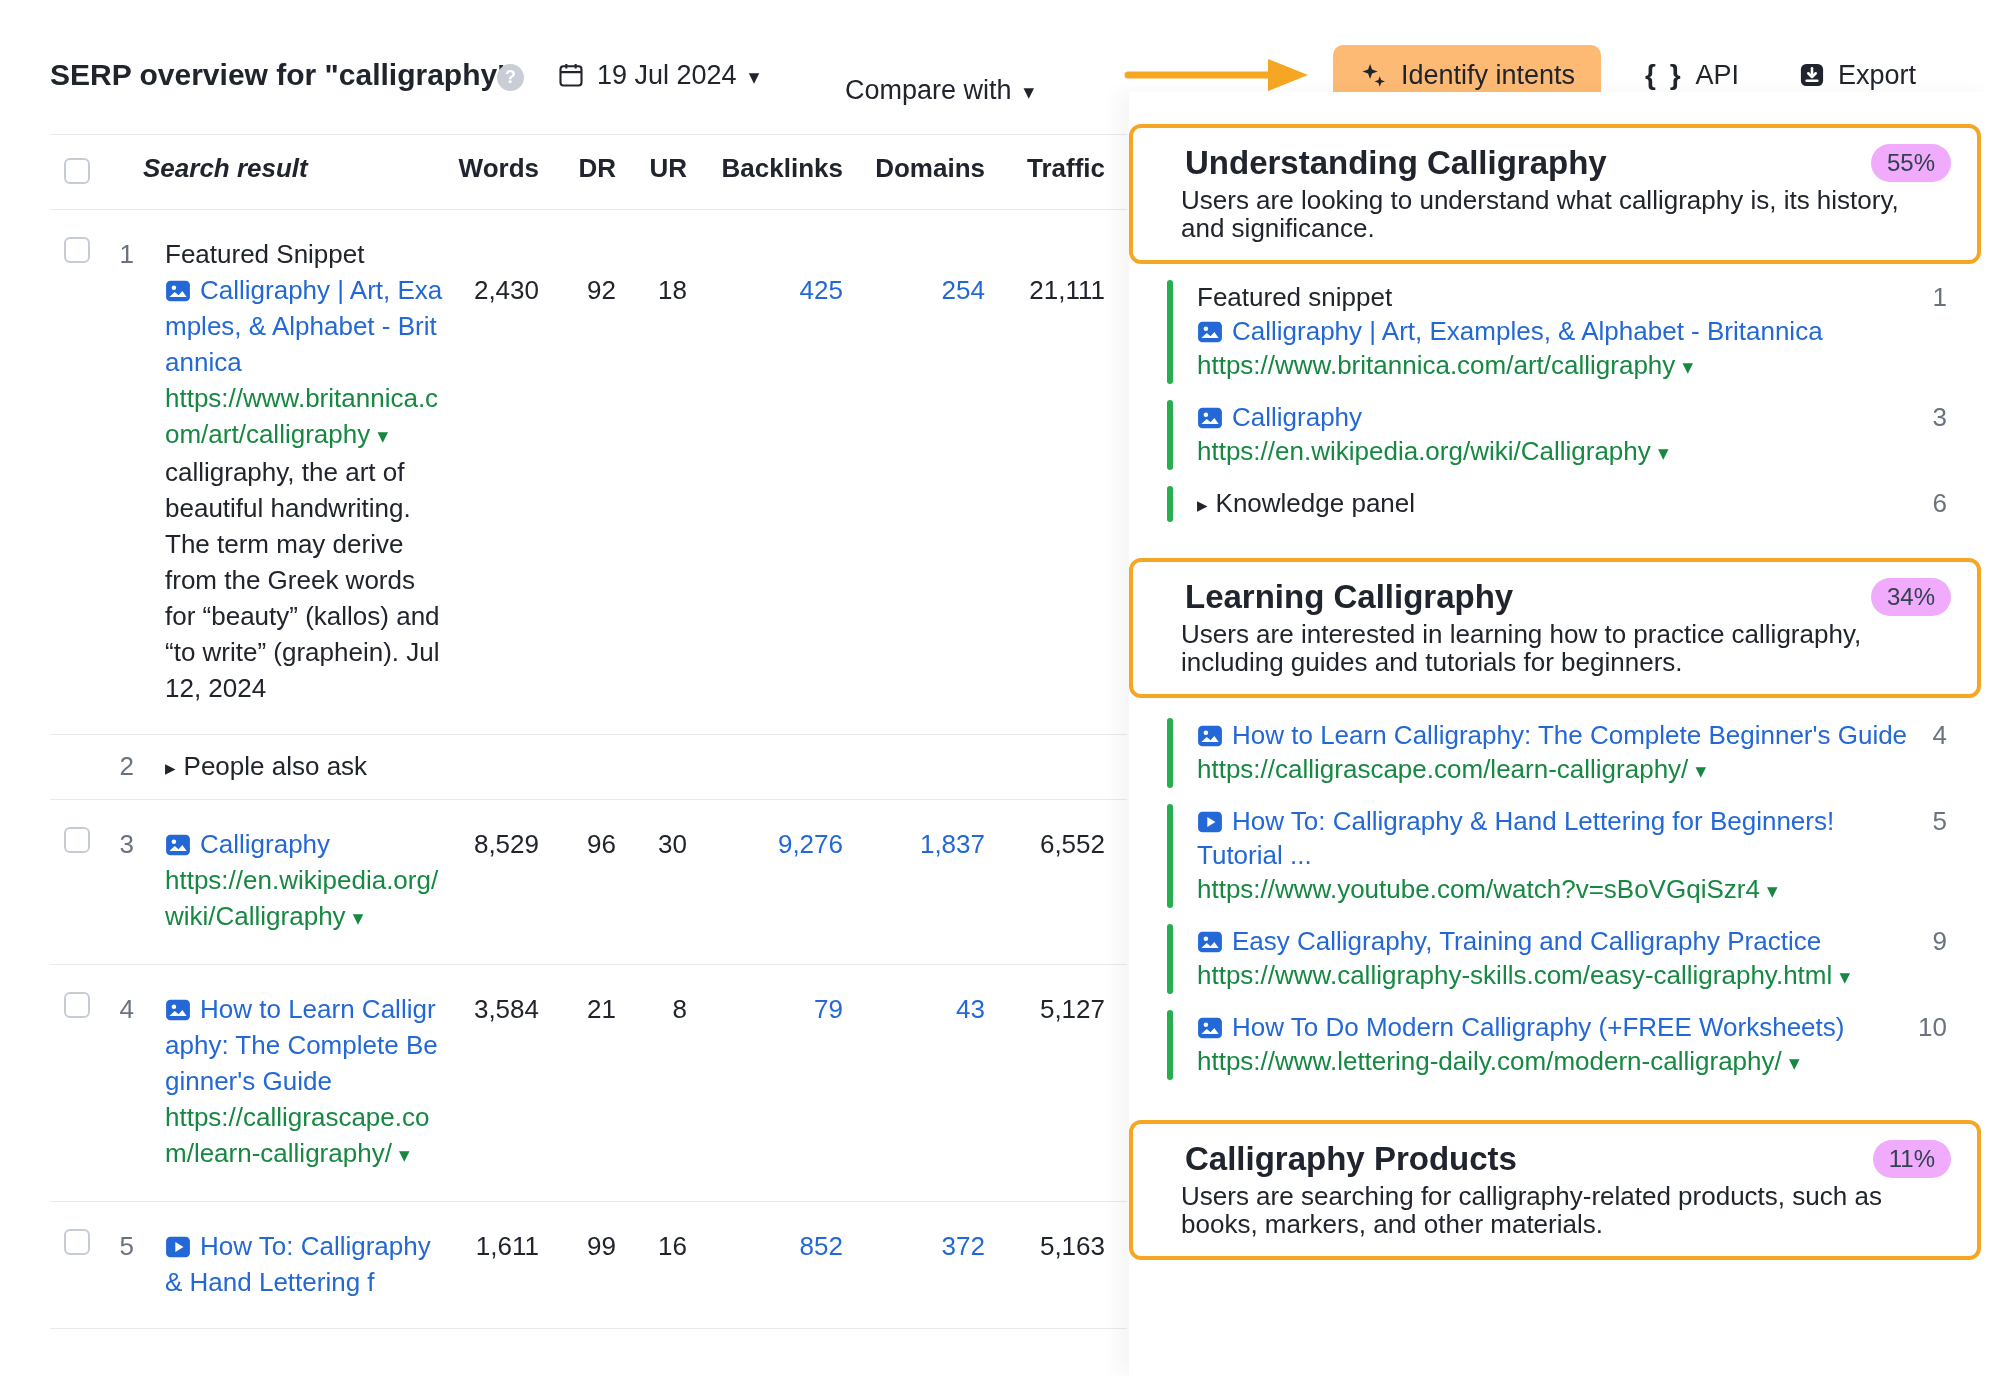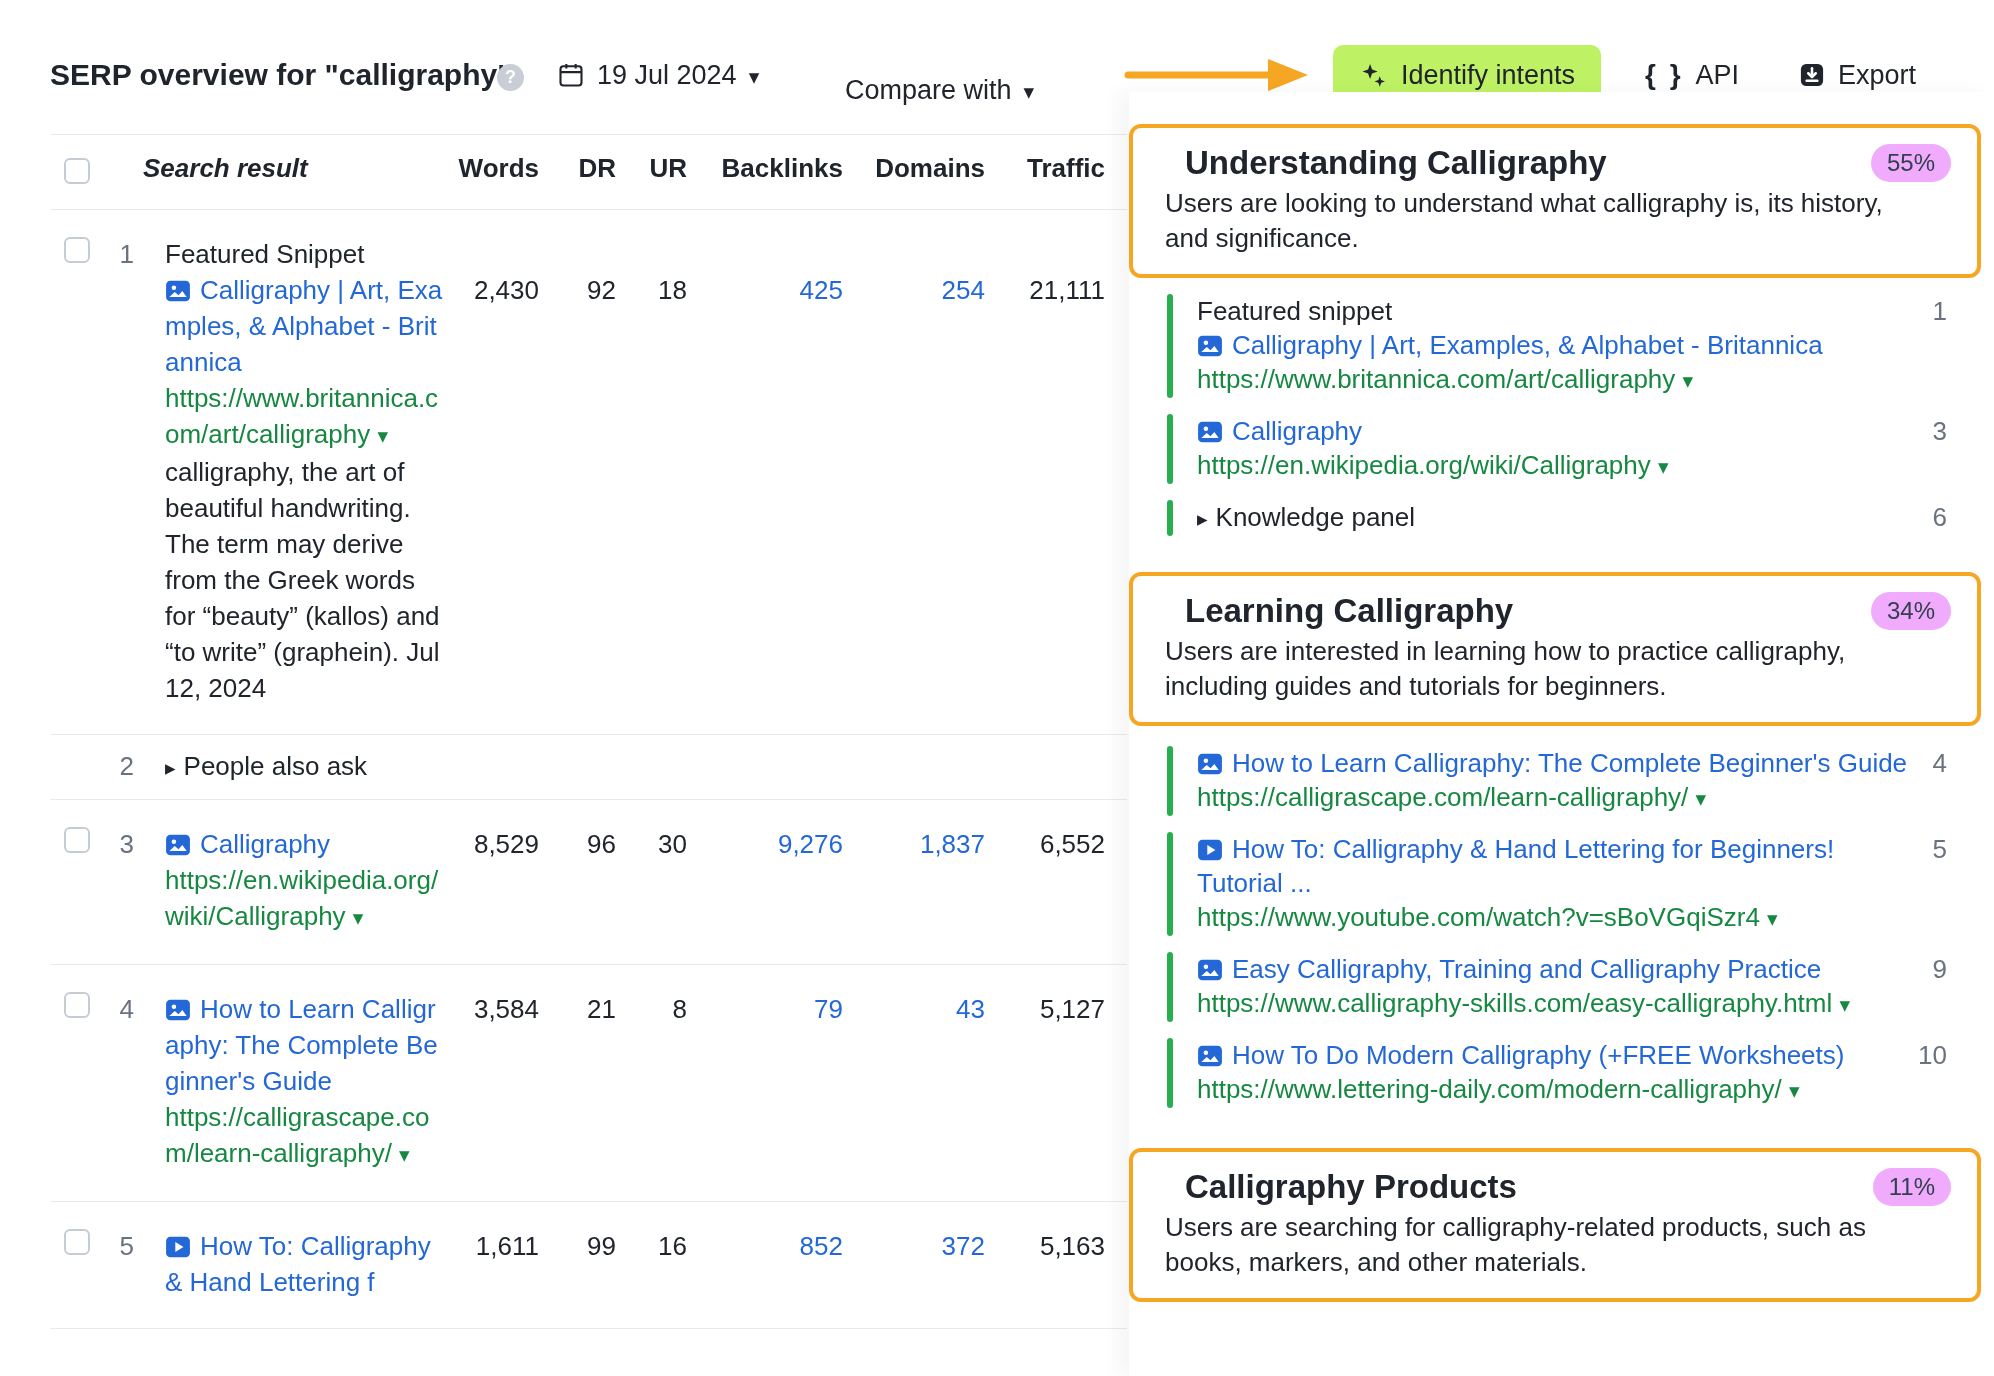--- a/index.html
+++ b/index.html
@@ -18,21 +18,21 @@
     display:flex; align-items:center; justify-content:center; cursor:pointer; }
   .hbtn { position:absolute; height:44px; display:flex; align-items:center; gap:12px; font-size:27px; white-space:nowrap; }
   .date-btn { left:557px; top:53px; }
   .compare-btn { left:845px; top:40px;margin-top:28px; }
   .api-btn { left:1645px; top:53px; }
   .export-btn { left:1798px; top:53px; }
   .tri-d { font-size:21px; margin-top:3px; }
   .braces { font-weight:bold; letter-spacing:3px; font-size:28px; }
   .anno-arrow { position:absolute; left:1122px; top:54px; }
   .identify-btn { position:absolute; left:1333px; top:45px; height:60px; border-radius:10px;
-    background:#bef264; display:flex; align-items:center; gap:14px; padding:0 26px; font-size:27px; }
+    background:#fdba74; display:flex; align-items:center; gap:14px; padding:0 26px; font-size:27px; }
 
   
   .table { position:absolute; left:50px; top:134px; width:1077px; z-index:1; }
   .trow { display:grid; grid-template-columns:45px 45px 304px 95px 77px 71px 156px 142px 120px;
     border-bottom:1px solid #e8eaee; padding-right:22px; }
   .thead { border-top:1px solid #e8eaee; font-weight:bold; }
   .thead > div { padding-top:18px; padding-bottom:18px; }
   .th-result { grid-column:2 / 4; padding-left:48px;font-style:italic; }
   .cell { padding-top:26px; padding-bottom:28px; line-height:36px; }
   .compact .cell { padding-top:13px; padding-bottom:13px; }
@@ -57,21 +57,21 @@
   .intents { position:absolute; left:1129px; top:92px; right:0; bottom:0; background:#fff; z-index:5;
     box-shadow:-12px 0 18px rgba(20,30,50,.04); }
   .intent-card { margin:32px 13px 0 0; border:4px solid #F5A623; border-radius:12px;
     padding:16px 26px 18px 32px; background:#fff; }
   .mt36 { margin-top:36px; }
   .mt40 { margin-top:40px; }
   .card-head { display:flex; justify-content:space-between; align-items:flex-start; }
   .card-title { font-size:33px; font-weight:bold; line-height:38px;margin-left:20px; }
   .badge { background:#f0abfc; border-radius:999px; padding:4px 16px; font-size:24px; color:#33404f;
     line-height:30px; flex:none; margin-left:16px; }
-  .card-desc { margin-top:4px; line-height:35px; max-width:720px; }
+  .card-desc { margin-top:4px; line-height:28px; max-width:720px;margin-left:16px; }
   .intent-results { margin:16px 13px 0 0; }
   .intent-results.g2 { margin-top:20px; }
   .intent-item { display:flex; align-items:flex-start; margin-bottom:16px; }
   .gbar { width:6px; border-radius:3px; background:#27AE4F; margin-left:38px; margin-right:24px;
     flex:none; align-self:stretch; }
   .item-main { flex:1; min-width:0; line-height:34px; }
   .item-rank { width:72px; text-align:right; color:#69727e; padding-right:34px; flex:none; line-height:34px; }
   .item-label { color:#20242c; }
   .item-title { color:#2368D6; }
   .item-url { color:#168841; word-break:break-all; }

